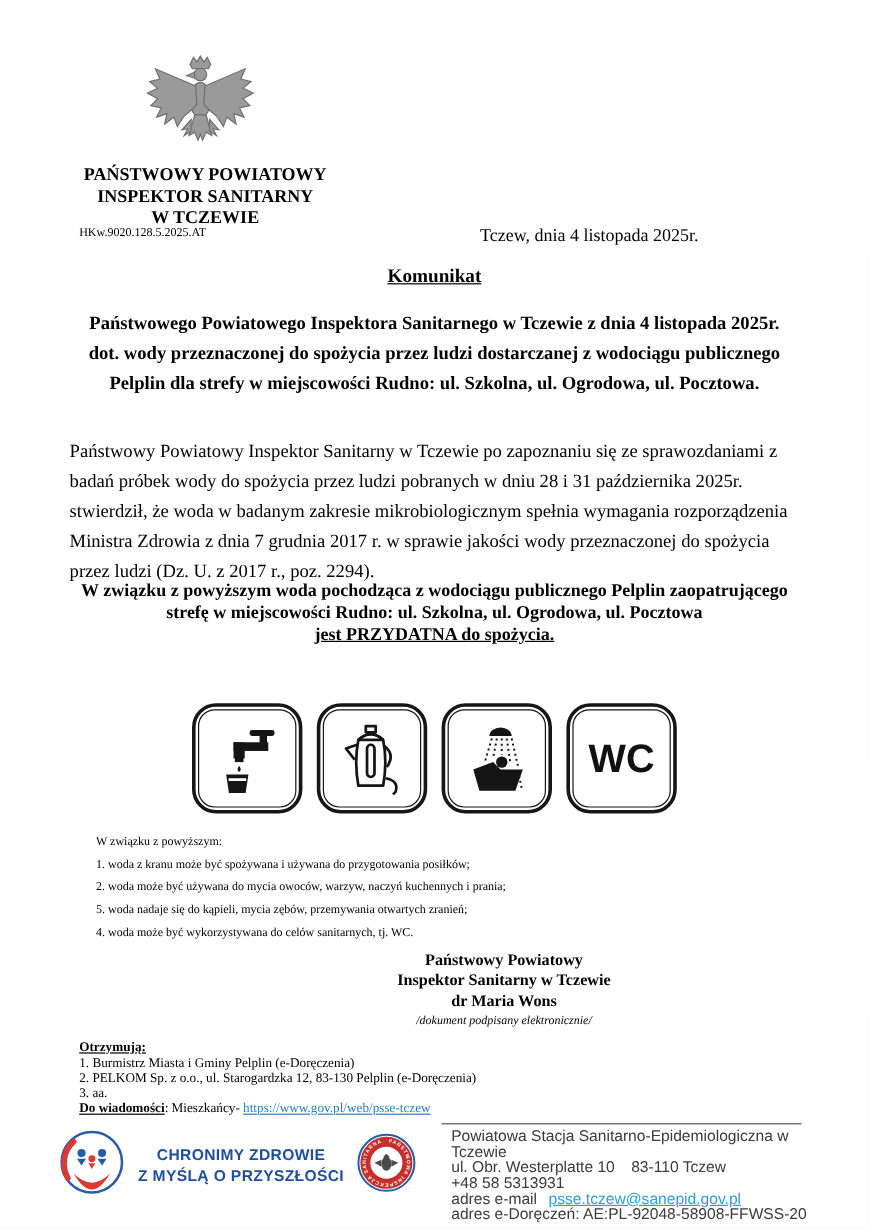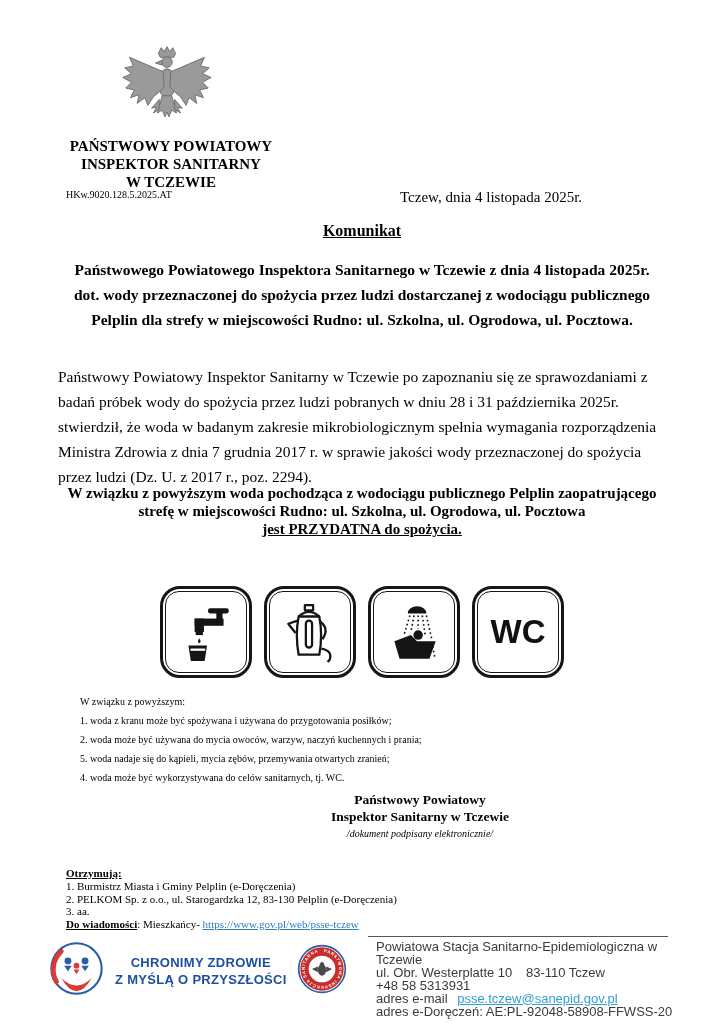--- a/index.html
+++ b/index.html
@@ -145,20 +145,21 @@
     <div>W związku z powyższym:</div>
     <div>1. woda z kranu może być spożywana i używana do przygotowania posiłków;</div>
     <div>2. woda może być używana do mycia owoców, warzyw, naczyń kuchennych i prania;</div>
     <div>5. woda nadaje się do kąpieli, mycia zębów, przemywania otwartych zranień;</div>
     <div>4. woda może być wykorzystywana do celów sanitarnych, tj. WC.</div>
   </div>
 
   <div class="abs signature">
     <div class="sline">Państwowy Powiatowy</div>
     <div class="sline">Inspektor Sanitarny w Tczewie</div>
+    <div class="sline">dr Maria Wons</div>
     <div class="snote">/dokument podpisany elektronicznie/</div>
   </div>
 
   <div class="abs distribution">
     <div class="dh">Otrzymują:</div>
     <div>1. Burmistrz Miasta i Gminy Pelplin (e-Doręczenia)</div>
     <div>2. PELKOM Sp. z o.o., ul. Starogardzka 12, 83-130 Pelplin (e-Doręczenia)</div>
     <div>3. aa.</div>
     <div>
       <span class="dw-label">Do wiadomości</span><span>: Mieszkańcy- </span><span class="link">https://www.gov.pl/web/psse-tczew</span>

